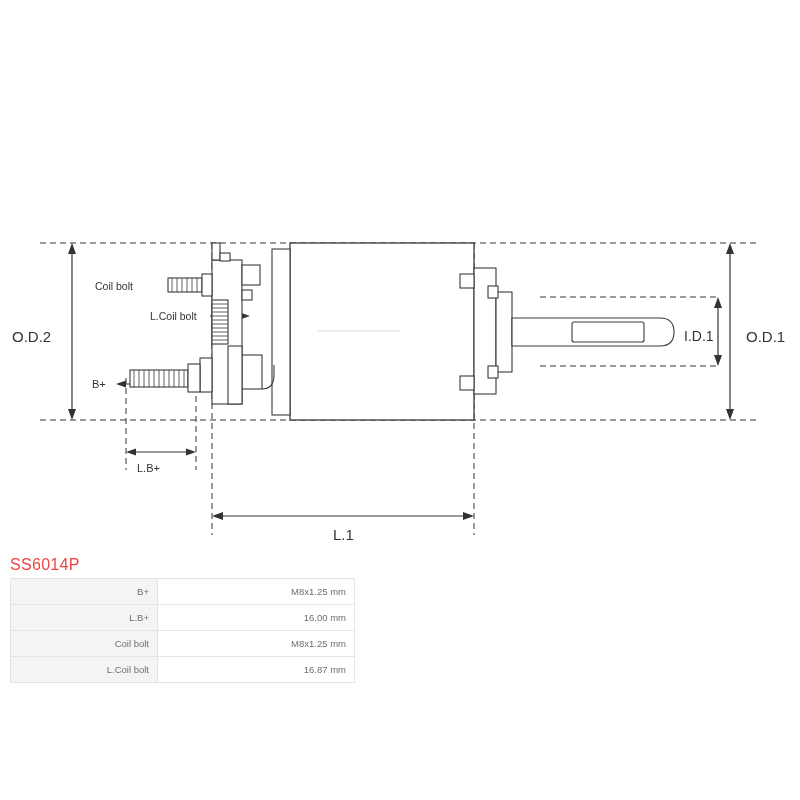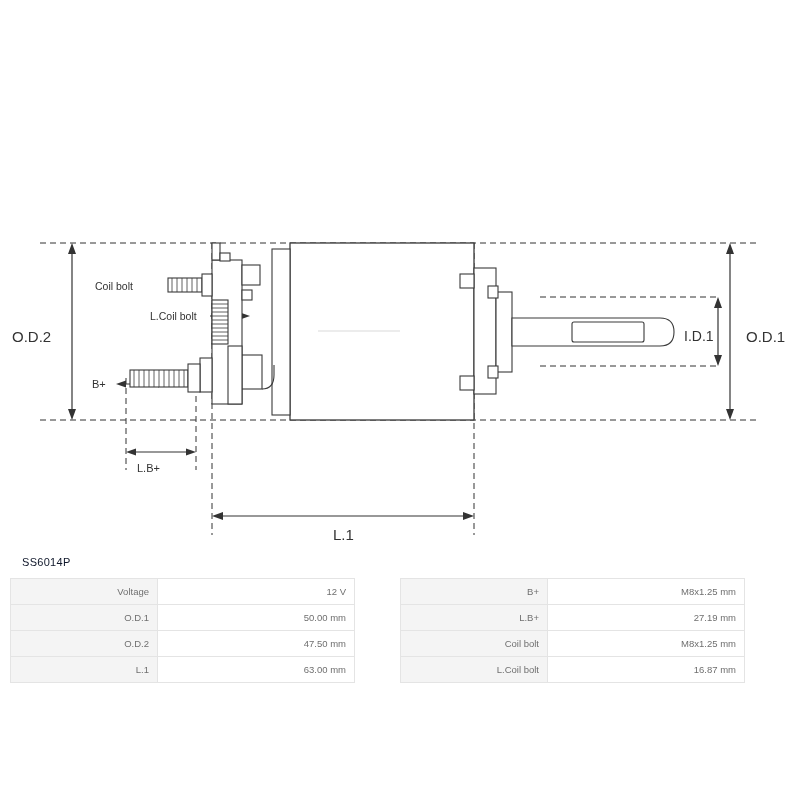--- a/index.html
+++ b/index.html
@@ -21,24 +21,24 @@
     position: absolute;
     left: 0;
     top: 0;
     width: 800px;
     height: 555px;
   }
 
   
   #part-number {
     position: absolute;
-    left: 22px;
+    left: 10px;
     top: 556px;
-    font-size: 11px;
-    color: #0f172a;
+    font-size: 16px;
+    color: #ef4444;
     letter-spacing: 0.3px;
   }
 
   
   #spec-tables {
     position: absolute;
     left: 10px;
     top: 578px;
     width: 780px;
     display: flex;
@@ -222,55 +222,35 @@
       <rect x="572" y="322" width="72" height="20" rx="2" fill="#ffffff" stroke="#3a3a3a"></rect>
     </g>
 
   </svg>
 </div>
 
 <div id="part-number">SS6014P</div>
 
 <div id="spec-tables">
 
+
   <table class="spec">
     <tbody>
       <tr>
-        <td class="label">Voltage</td>
-        <td class="value">12 V</td>
-      </tr>
-      <tr>
-        <td class="label">O.D.1</td>
-        <td class="value">50.00 mm</td>
-      </tr>
-      <tr>
-        <td class="label">O.D.2</td>
-        <td class="value">47.50 mm</td>
-      </tr>
-      <tr>
-        <td class="label">L.1</td>
-        <td class="value">63.00 mm</td>
+        <td class="label">B+</td>
+        <td class="value">M8x1.25 mm</td>
+      </tr>
+      <tr>
+        <td class="label">L.B+</td>
+        <td class="value">16.00 mm</td>
+      </tr>
+      <tr>
+        <td class="label">Coil bolt</td>
+        <td class="value">M8x1.25 mm</td>
+      </tr>
+      <tr>
+        <td class="label">L.Coil bolt</td>
+        <td class="value">16.87 mm</td>
       </tr>
     </tbody>
   </table>
 
-  <table class="spec">
-    <tbody>
-      <tr>
-        <td class="label">B+</td>
-        <td class="value">M8x1.25 mm</td>
-      </tr>
-      <tr>
-        <td class="label">L.B+</td>
-        <td class="value">27.19 mm</td>
-      </tr>
-      <tr>
-        <td class="label">Coil bolt</td>
-        <td class="value">M8x1.25 mm</td>
-      </tr>
-      <tr>
-        <td class="label">L.Coil bolt</td>
-        <td class="value">16.87 mm</td>
-      </tr>
-    </tbody>
-  </table>
-
 </div>
 
 </body></html>

